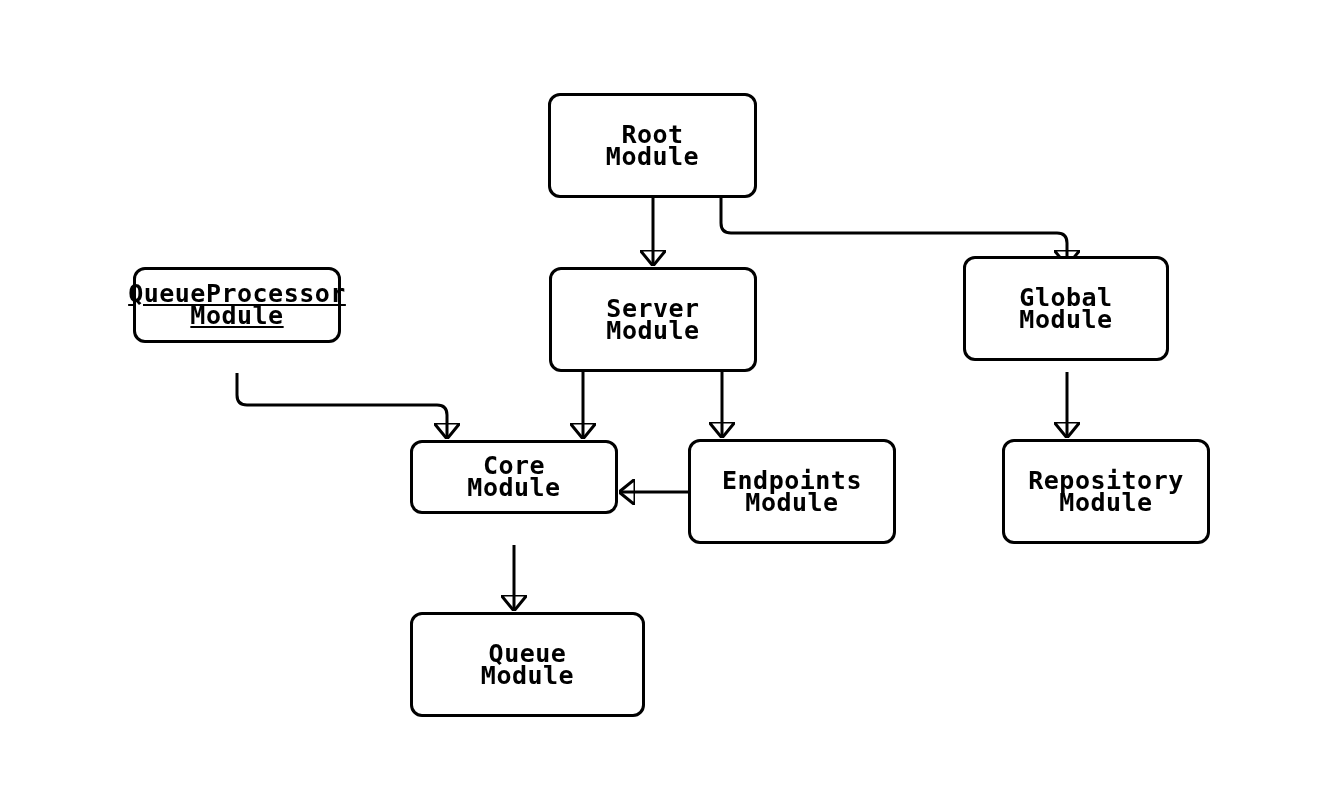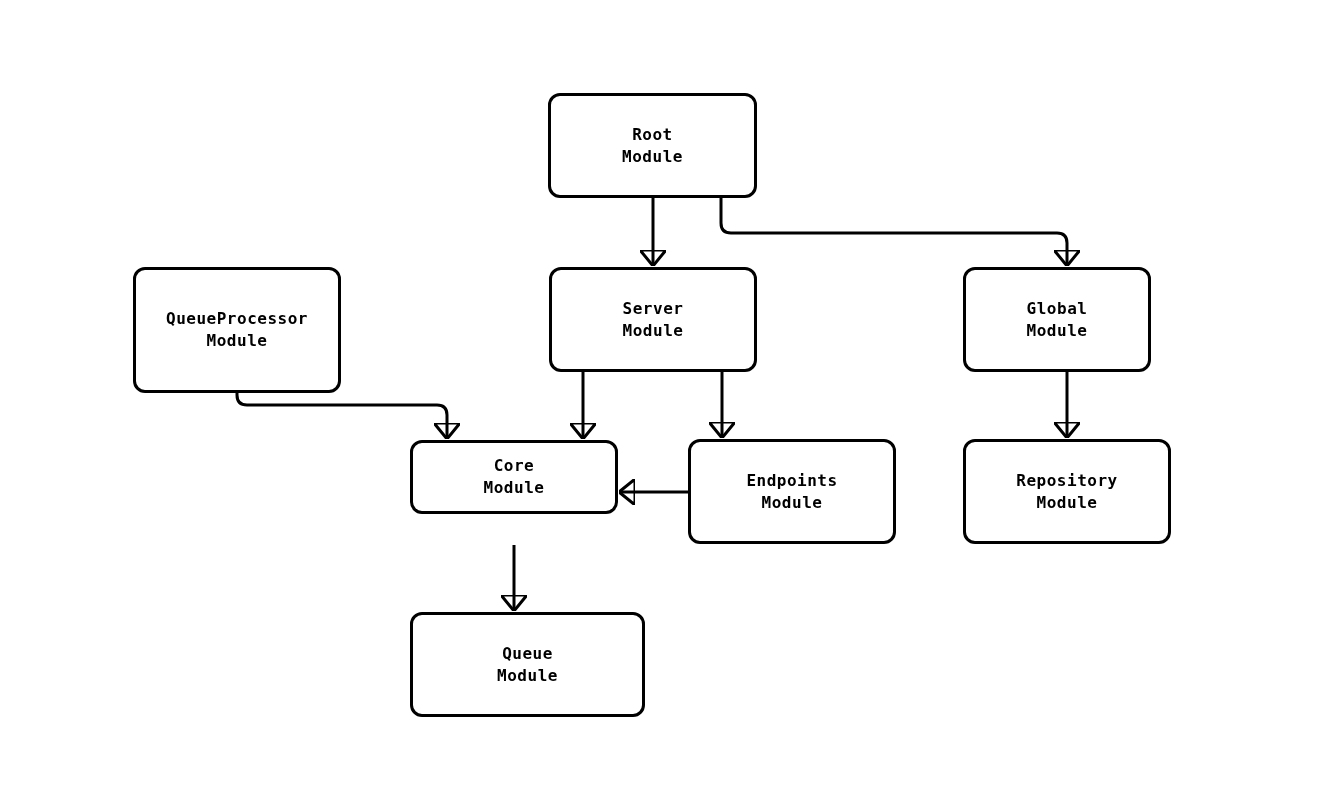--- a/index.html
+++ b/index.html
@@ -31,21 +31,21 @@
     position: absolute;
     box-sizing: border-box;
     background: #ffffff;
     border: 3px solid #000000;
     border-radius: 12px;
     display: flex;
     align-items: center;
     justify-content: center;
   }
   .node-label {
-    font-size: 16px;
+    font-size: 25px;
     font-weight: 700;
     line-height: 22px;
     color: #000000;
     text-align: center;
     white-space: pre-line;
     letter-spacing: 0.5px;
   }
 </style>
 </head>
 <body>
@@ -66,46 +66,46 @@
     <path d="M 688 492 H 620" marker-end="url(#arrowhead)"></path>
     <path d="M 1067 372 V 437" marker-end="url(#arrowhead)"></path>
     <path d="M 514 545 V 610" marker-end="url(#arrowhead)"></path>
   </svg>
 
   <div class="node" style="left:548px; top:93px;  width:209px; height:105px;">
     <span class="node-label">Root
 Module</span>
   </div>
 
-  <div class="node" style="left:133px; top:267px; width:208px; height:126px;">
+  <div class="node" style="left:133px; top:267px; width:208px; height:76px;text-decoration:underline;">
     <span class="node-label">QueueProcessor
 Module</span>
   </div>
 
   <div class="node" style="left:549px; top:267px; width:208px; height:105px;">
     <span class="node-label">Server
 Module</span>
   </div>
 
-  <div class="node" style="left:963px; top:267px; width:188px; height:105px;">
+  <div class="node" style="left:963px; top:256px; width:206px; height:105px;">
     <span class="node-label">Global
 Module</span>
   </div>
 
   <div class="node" style="left:410px; top:440px; width:208px; height:74px;">
     <span class="node-label">Core
 Module</span>
   </div>
 
   <div class="node" style="left:688px; top:439px; width:208px; height:105px;align-items:center;">
     <span class="node-label">Endpoints
 Module</span>
   </div>
 
-  <div class="node" style="left:963px; top:439px; width:208px; height:105px;">
+  <div class="node" style="left:1002px; top:439px; width:208px; height:105px;">
     <span class="node-label">Repository
 Module</span>
   </div>
 
   <div class="node" style="left:410px; top:612px; width:235px; height:105px;align-items:center;">
     <span class="node-label">Queue
 Module</span>
   </div>
 
 </div>

